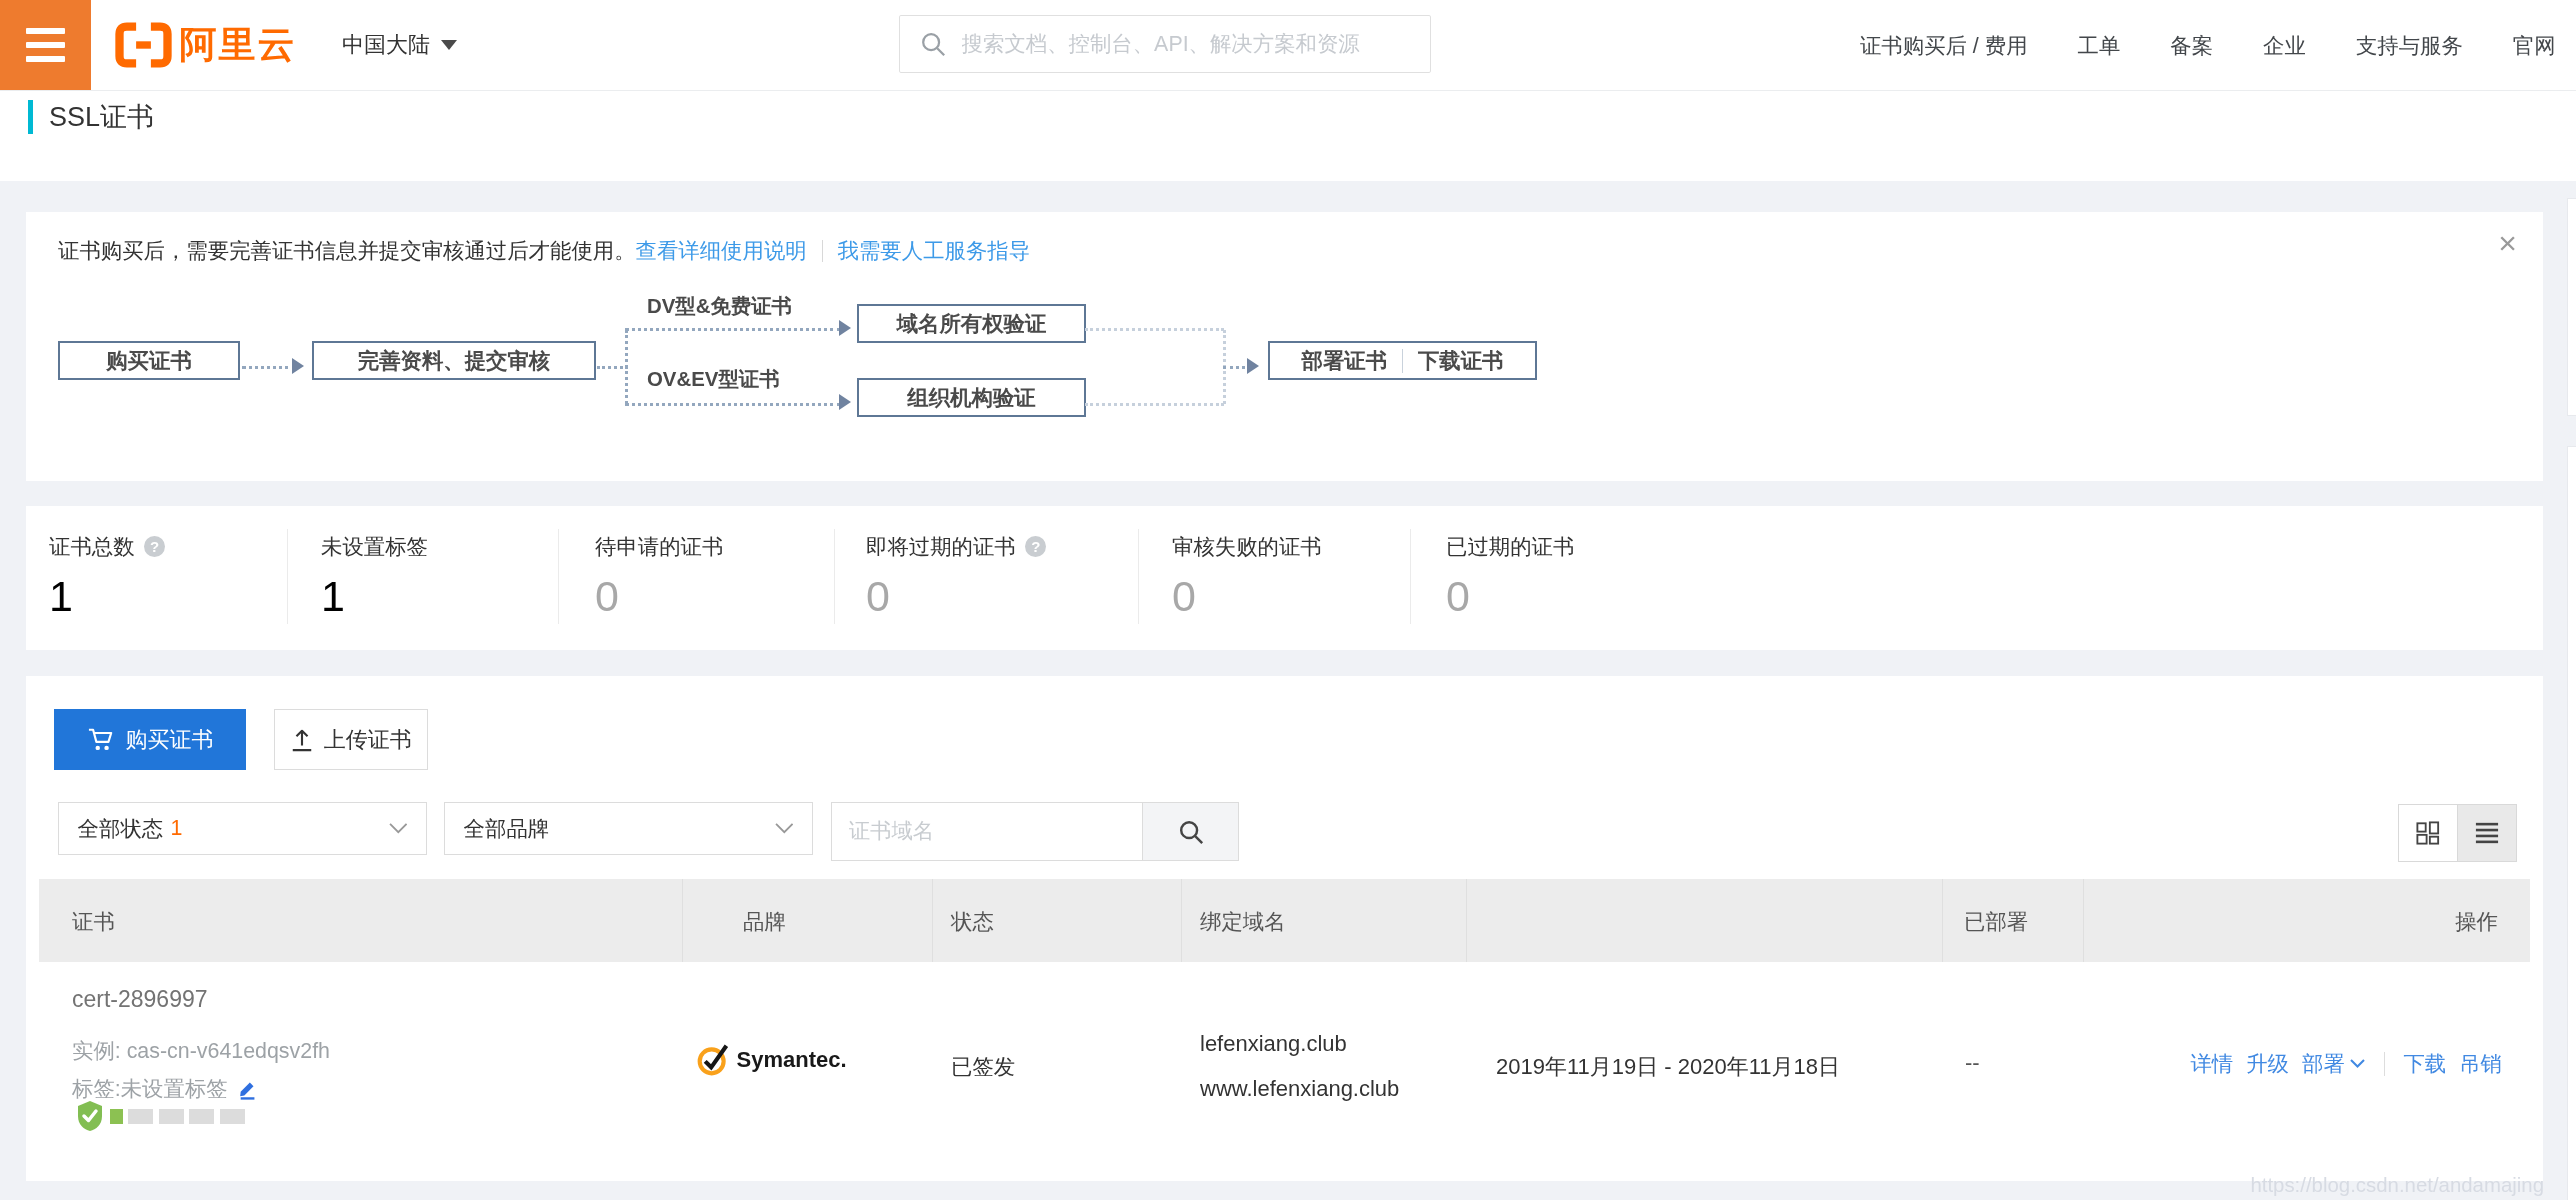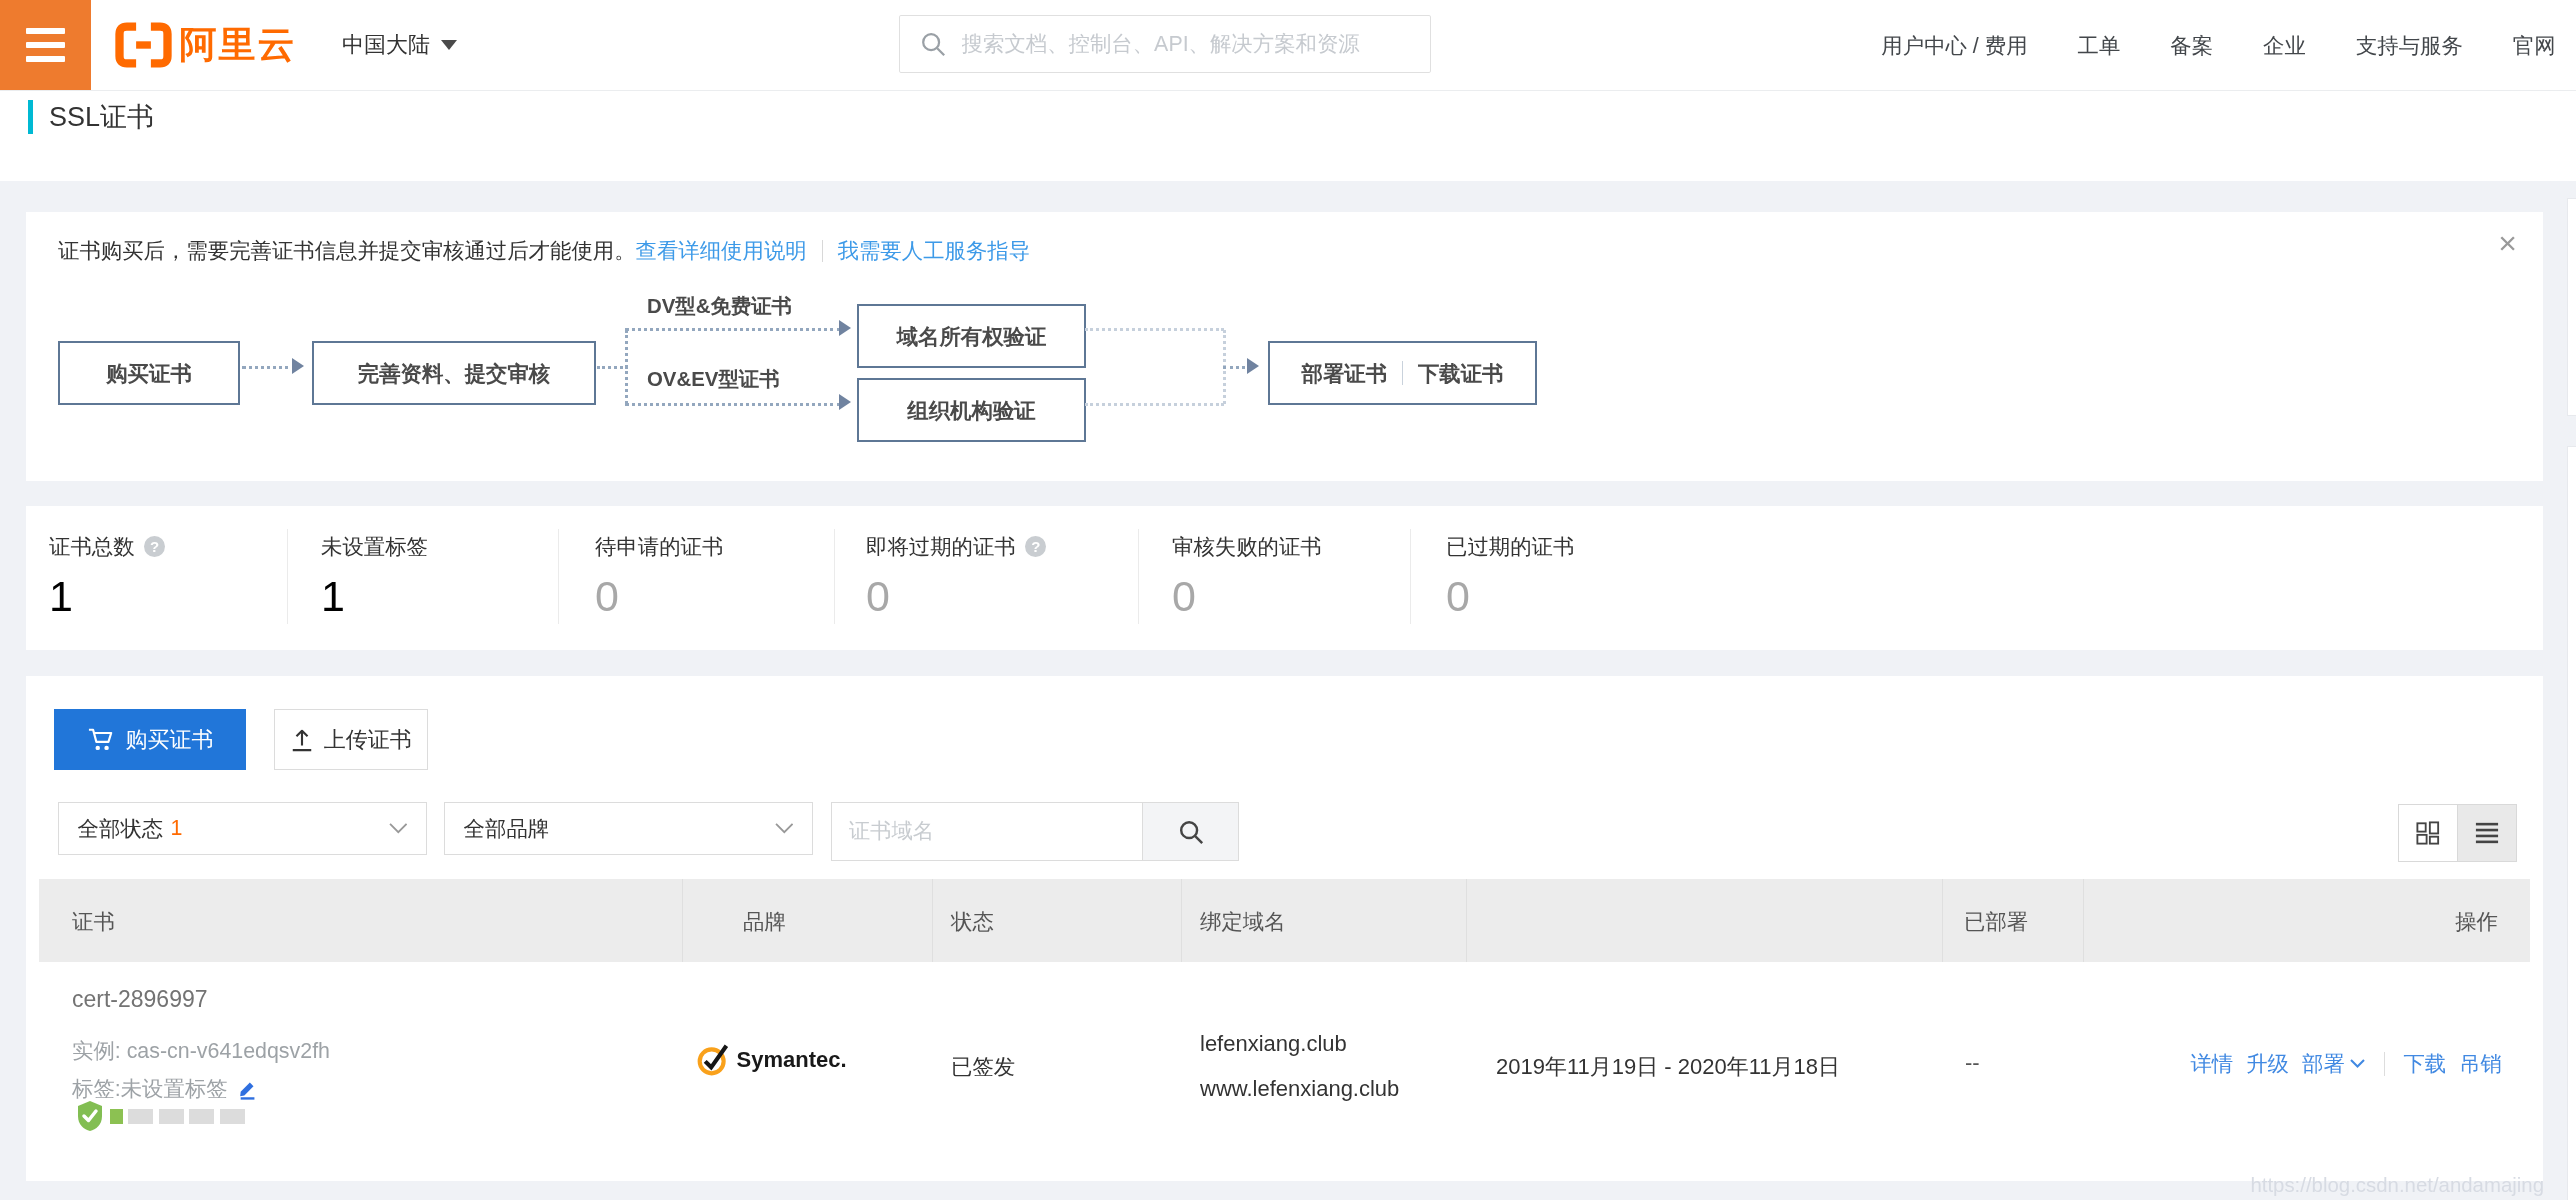--- a/index.html
+++ b/index.html
@@ -33,21 +33,21 @@
   .statspanel{top:506px;height:144px;}
   .mainpanel{top:676px;height:505px;}
 
   
   .banner-msg{position:absolute;left:32px;top:24px;display:flex;align-items:center;font-size:21.4px;color:#333;}
   .blink{color:#3D9AE8;cursor:pointer;}
   .bdiv{width:0.9px;height:22px;background:#D8D8D8;margin:0 15px;}
   .close{position:absolute;right:26px;top:15px;font-size:32px;color:#999;font-weight:300;cursor:pointer;line-height:32px;}
 
   
-  .fbox{position:absolute;height:64px;border:2.8px solid #5E7795;background:#fff;display:flex;align-items:center;justify-content:center;font-size:21.4px;font-weight:700;color:#4A4A4A;box-sizing:border-box;white-space:nowrap;}
+  .fbox{position:absolute;height:39px;border:2.8px solid #5E7795;background:#fff;display:flex;align-items:center;justify-content:center;font-size:21.4px;font-weight:700;color:#4A4A4A;box-sizing:border-box;white-space:nowrap;}
   #fb1{left:32px;top:129px;width:182px;}
   #fb2{left:286px;top:129px;width:284px;}
   #fb3{left:831px;top:92px;width:229px;}
   #fb4{left:831px;top:166px;width:229px;}
   #fb5{left:1242px;top:129px;width:269px;}
   .fdivider{width:0.9px;height:24px;background:#C9D2DC;margin:0 15px;}
   .hdot{position:absolute;border-top:3.7px dotted #93A7BE;height:0;}
   .vdot{position:absolute;border-left:3.7px dotted #93A7BE;width:0;}
   .lite{border-color:#C6D0DC;}
   .arr{position:absolute;width:0;height:0;border:8.4px solid transparent;border-left:12px solid #7083A0;}
@@ -142,21 +142,21 @@
       <span class="caret-down"></span>
     </div>
     <div class="searchbox">
       <svg width="28" height="28" viewBox="0 0 30 30">
         <circle cx="13" cy="13" r="8.5" fill="none" stroke="#9AA0A6" stroke-width="2.4"></circle>
         <line x1="19.5" y1="19.5" x2="27" y2="27" stroke="#9AA0A6" stroke-width="2.4"></line>
       </svg>
       <input placeholder="搜索文档、控制台、API、解决方案和资源" style="">
     </div>
     <nav class="topnav">
-      <a>用户中心 / 费用</a>
+      <a>证书购买后 / 费用</a>
       <a>工单</a>
       <a>备案</a>
       <a>企业</a>
       <a>支持与服务</a>
       <a>官网</a>
     </nav>
   </header>
 
   <div class="titlebar">
     <span class="title-accent"></span>

